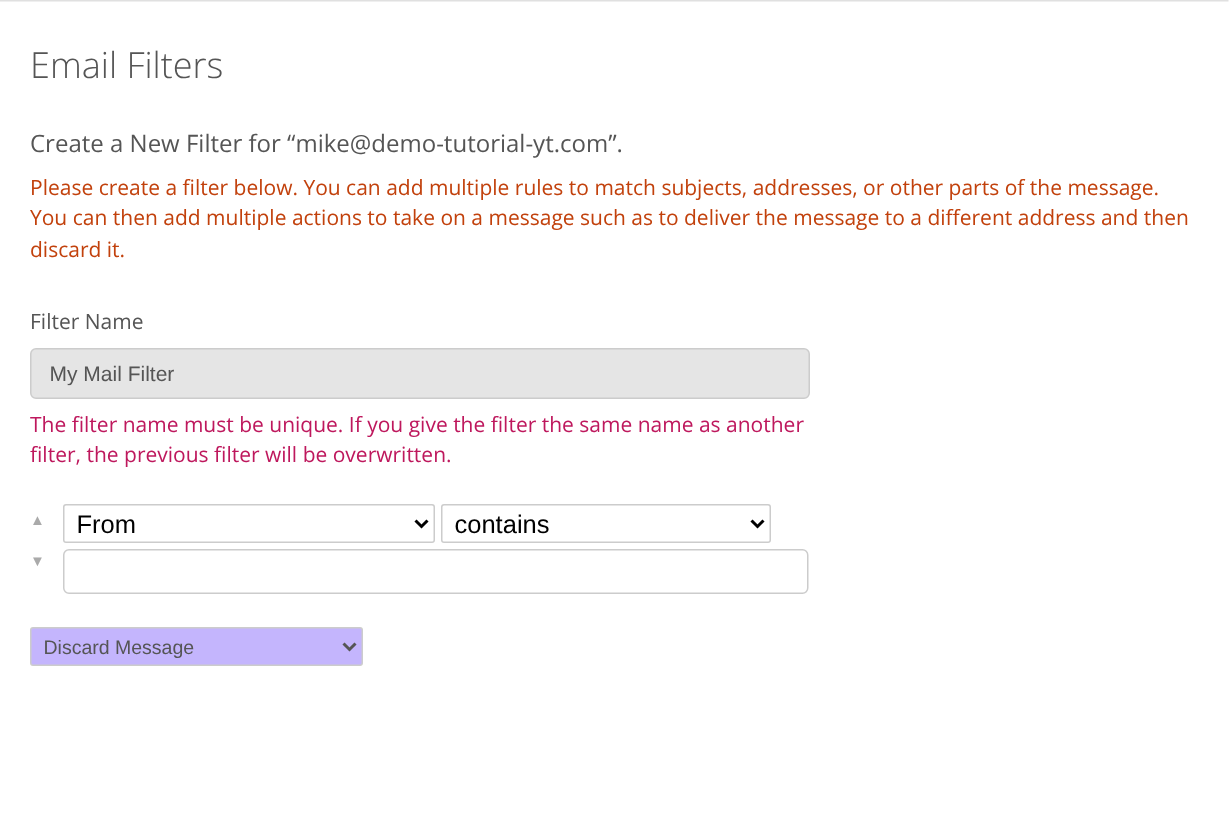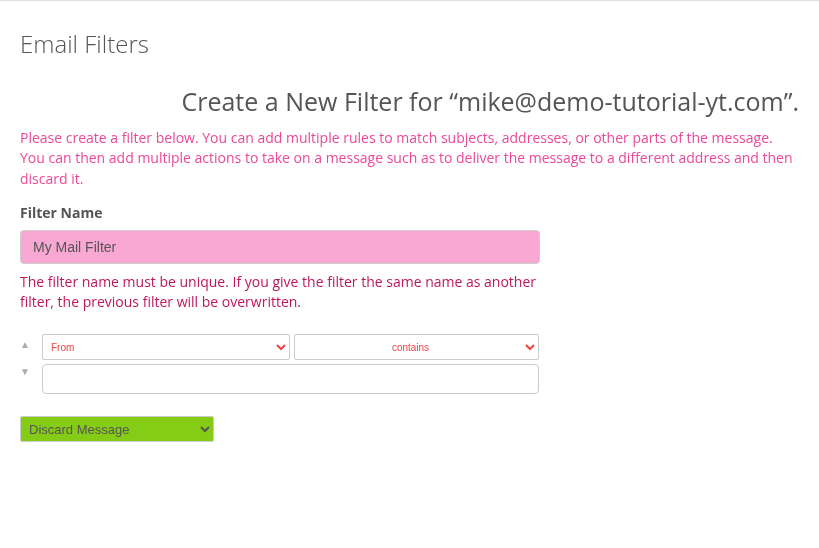--- a/index.html
+++ b/index.html
@@ -16,51 +16,50 @@
       width: 819px;
       border-top: 1px solid #e0e0e0;
     }
     .page-title {
       font-size: 24px;
       font-weight: 300;
       color: #555;
       margin: 6px 0 24px 0;
     }
     .subtitle {
-      font-size: 25px;
+      font-size: 16px;
       font-weight: 400;
       color: #555;
       margin-bottom: 10px;
-      text-align: right;
     }
     .description {
       font-size: 14px;
-      color: #ec4899;
+      color: #c2410c;
       line-height: 1.45;
-      margin-bottom: 14px;
+      margin-bottom: 28px;
     }
     .section {
       margin-bottom: 22px;
     }
     .section-label {
-      font-weight: 700;
+      font-weight: 400;
       color: #555;
       display: block;
       margin-bottom: 8px;
       font-size: 14px;
     }
     .text-input {
       width: 520px;
       height: 34px;
       padding: 6px 12px;
       border: 1px solid #ccc;
       border-radius: 4px;
       font-size: 14px;
       color: #555;
-      background: #f9a8d4;
+      background: #e5e5e5;
     }
     .helper-text {
       color: #be185d;
       font-size: 14px;
       margin-top: 8px;
       line-height: 1.45;
       max-width: 520px;
     }
     .rules-row {
       display: flex;
@@ -87,49 +86,48 @@
       gap: 4px;
     }
     .rule-selects {
       display: flex;
       gap: 4px;
     }
     .select {
       height: 26px;
       border: 1px solid #ccc;
       border-radius: 2px;
-      font-size: 10px;
+      font-size: 17px;
       background: #fff;
-      color: #ef4444;
+      color: #000000;
       padding: 0 4px;
     }
     .select-part {
       width: 248px;
     }
     .select-match {
-      width: 245px;
-      text-align: center;
+      width: 220px;
     }
     .rule-value {
       width: 497px;
       height: 30px;
       padding: 4px 8px;
       border: 1px solid #ccc;
       border-radius: 4px;
       font-size: 14px;
       color: #555;
       background: #fff;
     }
     .actions-select {
       height: 26px;
-      width: 194px;
+      width: 222px;
       border: 1px solid #ccc;
       border-radius: 2px;
       font-size: 13px;
-      background: #84cc16;
+      background: #c4b5fd;
       color: #555;
       padding: 0 4px;
     }
   </style>
 </head>
 <body>
 
 <h1 class="page-title">Email Filters</h1>
 
 <h2 class="subtitle">Create a New Filter for “mike@demo-tutorial-yt.com”.</h2>

